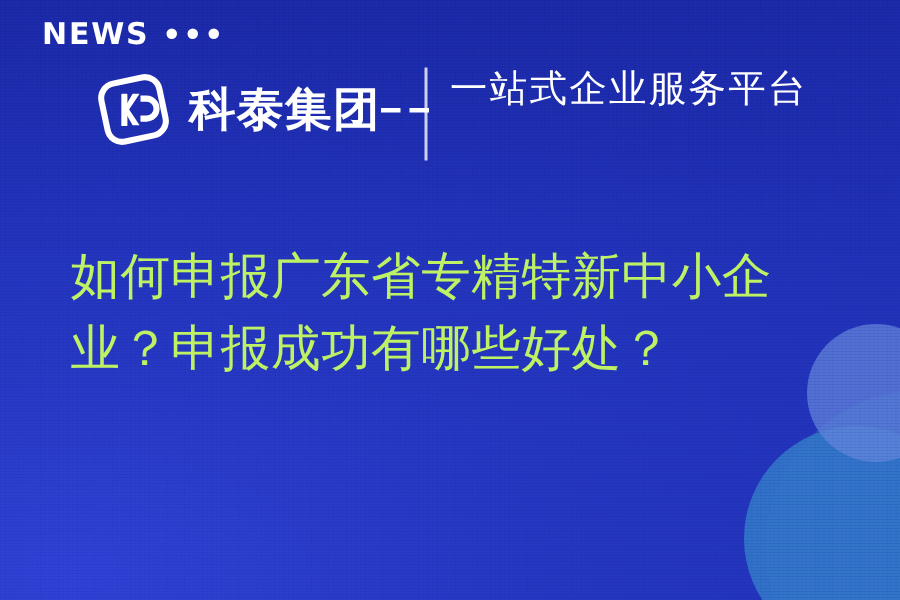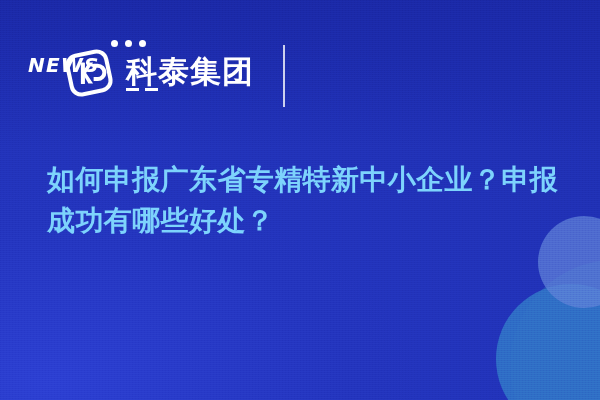--- a/index.html
+++ b/index.html
@@ -69,24 +69,22 @@
     left: 28px;
     top: 12px;
     display: flex;
     align-items: center;
     gap: 11px;
   }
   .eyebrow-text {
     color: #ffffff;
     font-size: 20px;
     font-weight: bold;
-    font-style: italic;
     letter-spacing: 1.2px;
     line-height: 1;
-    margin-top: 43px;
   }
   .dots {
     display: flex;
     gap: 7px;
     align-items: center;
   }
   .dot {
     width: 7px;
     height: 7px;
     border-radius: 50%;
@@ -102,21 +100,21 @@
   }
   .mark {
     width: 58px;
     height: 58px;
     flex: 0 0 58px;
     display: block;
   }
   .wordmark {
     margin-left: 8px;
     display: flex;
-    flex-direction: column;
+    flex-direction: row;
     justify-content: center;
   }
   .wordmark-cn {
     color: #ffffff;
     font-size: 31px;
     font-weight: bold;
     line-height: 1.04;
     letter-spacing: 1px;
     white-space: nowrap;
   }
@@ -168,23 +166,23 @@
     letter-spacing: 1px;
     margin-top: 4px;
     white-space: nowrap;
   }
   
   .headline {
     position: absolute;
     left: 47px;
     top: 160px;
     width: 515px;
-    color: #7dd3fc;
-    font-size: 28px;
-    font-weight: bold;
+    color: #bef264;
+    font-size: 33px;
+    font-weight: normal;
     line-height: 1.45;
     letter-spacing: 0.4px;
   }
 </style>
 </head>
 <body>
 
 <div id="banner">
 
   <div class="bg-base"></div>
@@ -219,17 +217,18 @@
       <div class="wordmark-en">
         <span class="rule"></span>
         <span class="rule"></span>
       </div>
     </div>
   </div>
 
   <div class="divider"></div>
 
   <div class="tagline">
+    <div class="tagline-main">一站式企业服务平台</div>
   </div>
 
   <div class="headline">如何申报广东省专精特新中小企业？申报成功有哪些好处？</div>
 
 </div>
 
 </body></html>

